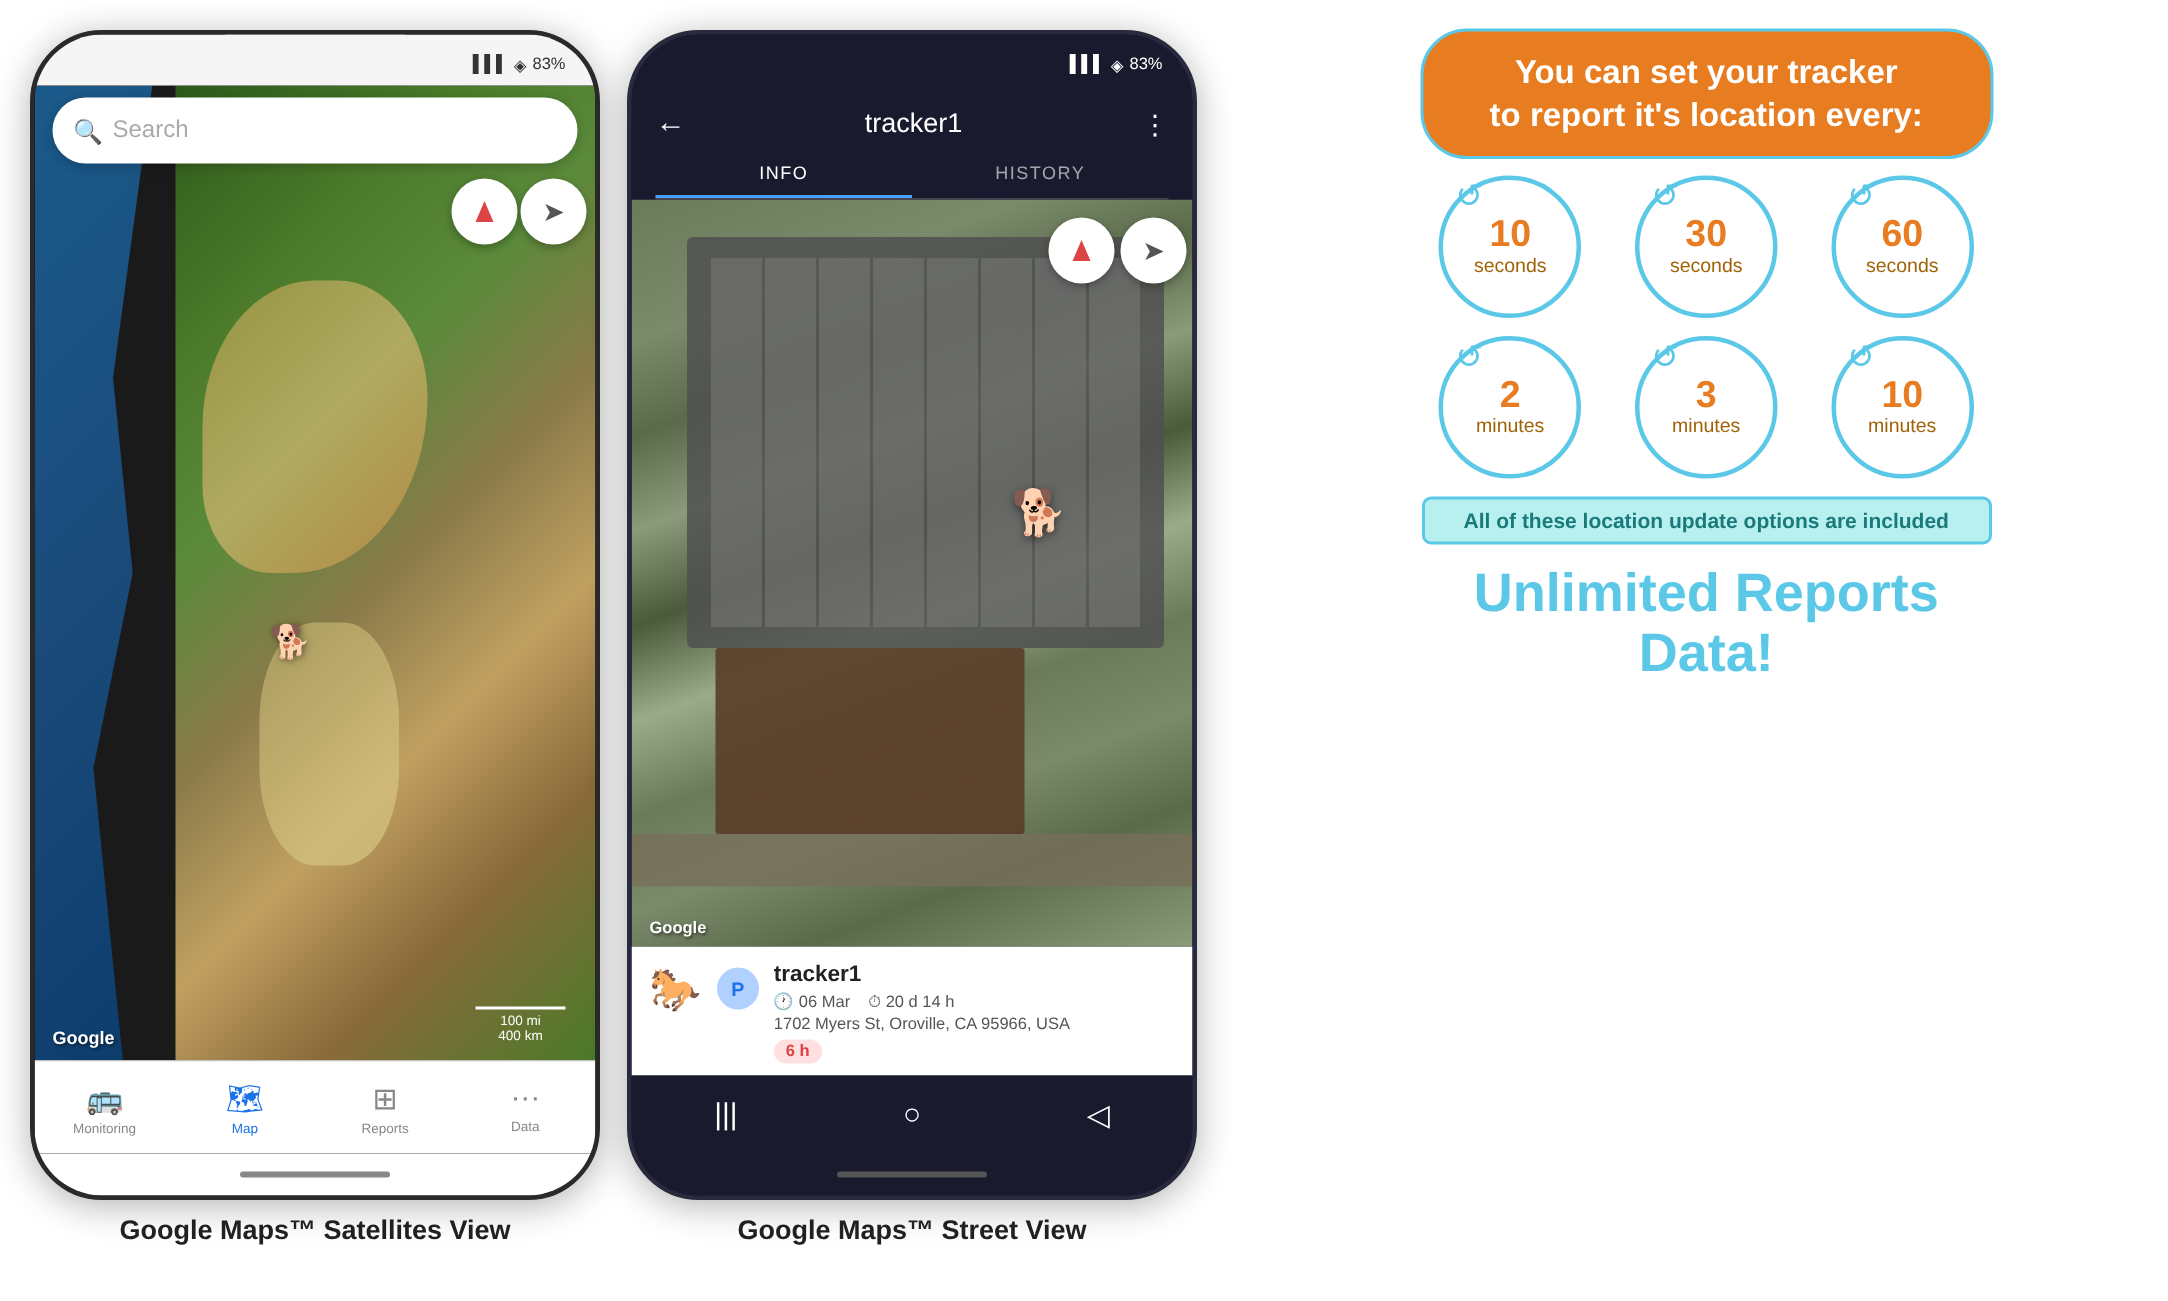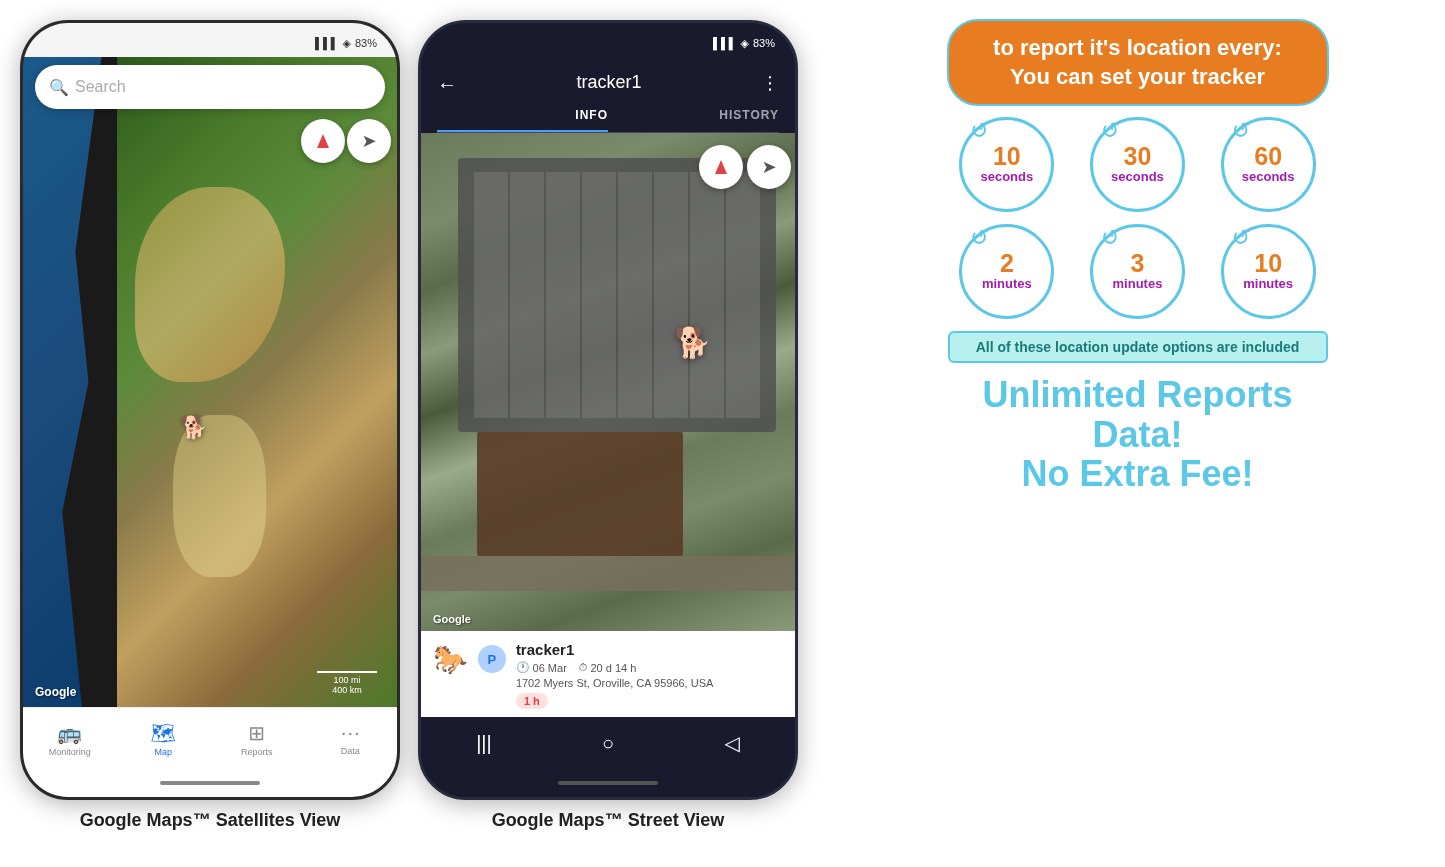--- a/index.html
+++ b/index.html
@@ -256,26 +256,25 @@
       color: white;
       font-size: 18px;
     }
 
     .tracker-tabs {
       display: flex;
       border-bottom: 1px solid rgba(255,255,255,0.2);
     }
     .tracker-tab {
       flex: 1;
-      text-align: right;
+      text-align: center;
       padding: 8px 0;
       font-size: 12px;
       color: rgba(255,255,255,0.6);
       letter-spacing: 1px;
-      font-weight: bold;
     }
     .tracker-tab.active {
       color: white;
       border-bottom: 2px solid #4a9eff;
     }
 
     .tracker-map {
       flex: 1;
       position: relative;
       overflow: hidden;
@@ -527,22 +526,22 @@
 
     .interval-number {
       font-size: 25px;
       font-weight: bold;
       color: #e87c20;
       line-height: 1;
     }
 
     .interval-unit {
       font-size: 13px;
-      font-weight: bold;
-      color: #a21caf;
+      font-weight: normal;
+      color: #a16207;
       line-height: 1.2;
     }
 
     .interval-arrow {
       position: absolute;
       top: -2px;
       left: 8px;
       font-size: 22px;
       color: #5bc8e8;
     }
@@ -749,21 +748,21 @@
               <div class="tracker-meta-item">
                 <span>🕐</span>
                 <span>06 Mar</span>
               </div>
               <div class="tracker-meta-item">
                 <span>⏱</span>
                 <span>20 d 14 h</span>
               </div>
             </div>
             <div class="tracker-address">1702 Myers St, Oroville, CA 95966, USA</div>
-            <div class="time-badge">1 h</div>
+            <div class="time-badge">6 h</div>
           </div>
         </div>
       </div>
 
       <div class="tracker-bottom-nav">
         <span style="color:white;font-size:20px;">|||</span>
         <span style="color:white;font-size:20px;">○</span>
         <span style="color:white;font-size:20px;">◁</span>
       </div>
 
@@ -771,22 +770,22 @@
         <div class="home-bar" style="background:#555;"></div>
       </div>
     </div>
     <div class="phone-caption">Google Maps™ Street View</div>
   </div>
 </div>
 
 <div class="right-panel">
 
   <div class="promo-banner">
+    <div class="promo-text">You can set your tracker</div>
     <div class="promo-text">to report it's location every:</div>
-    <div class="promo-text">You can set your tracker</div>
   </div>
 
   <div class="intervals-grid">
 
     <div style="display:flex;justify-content:center;">
       <div class="interval-circle">
         <span class="interval-arrow">↺</span>
         <span class="interval-number">10</span>
         <span class="interval-unit">seconds</span>
       </div>
@@ -826,15 +825,14 @@
         <span class="interval-number">10</span>
         <span class="interval-unit">minutes</span>
       </div>
     </div>
   </div>
 
   <div class="included-banner">All of these location update options are included</div>
 
   <div class="unlimited-text">
     <div class="unlimited-line1">Unlimited Reports Data!</div>
-    <div class="unlimited-line2">No Extra Fee!</div>
   </div>
 </div>
 
 </body></html>

